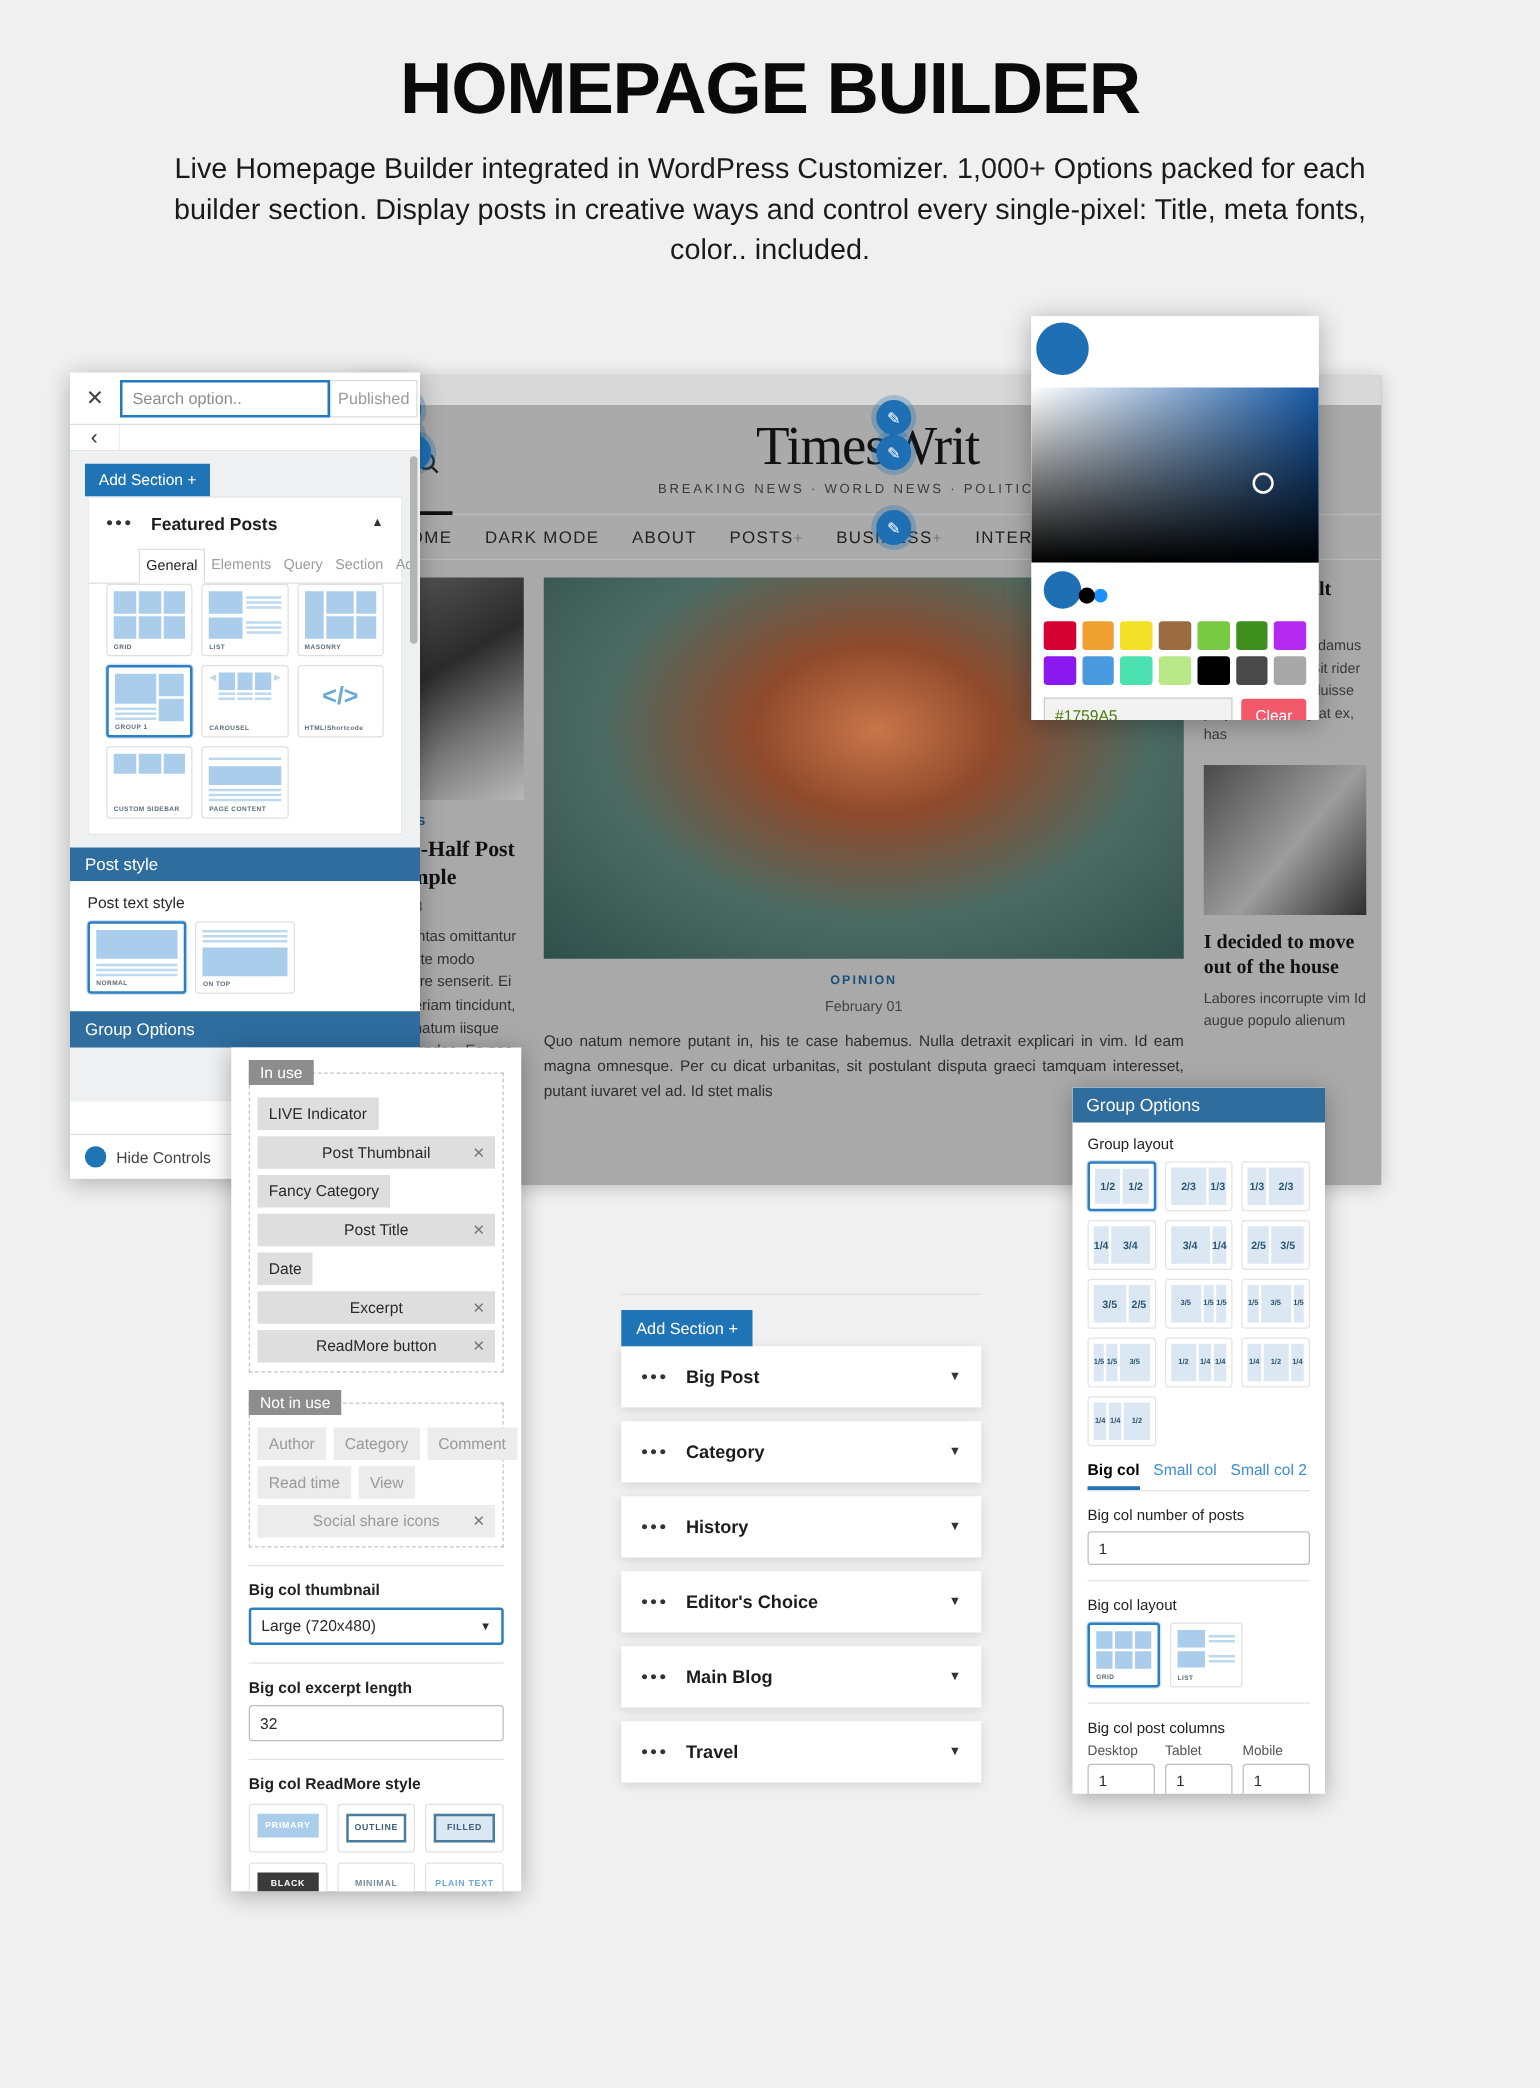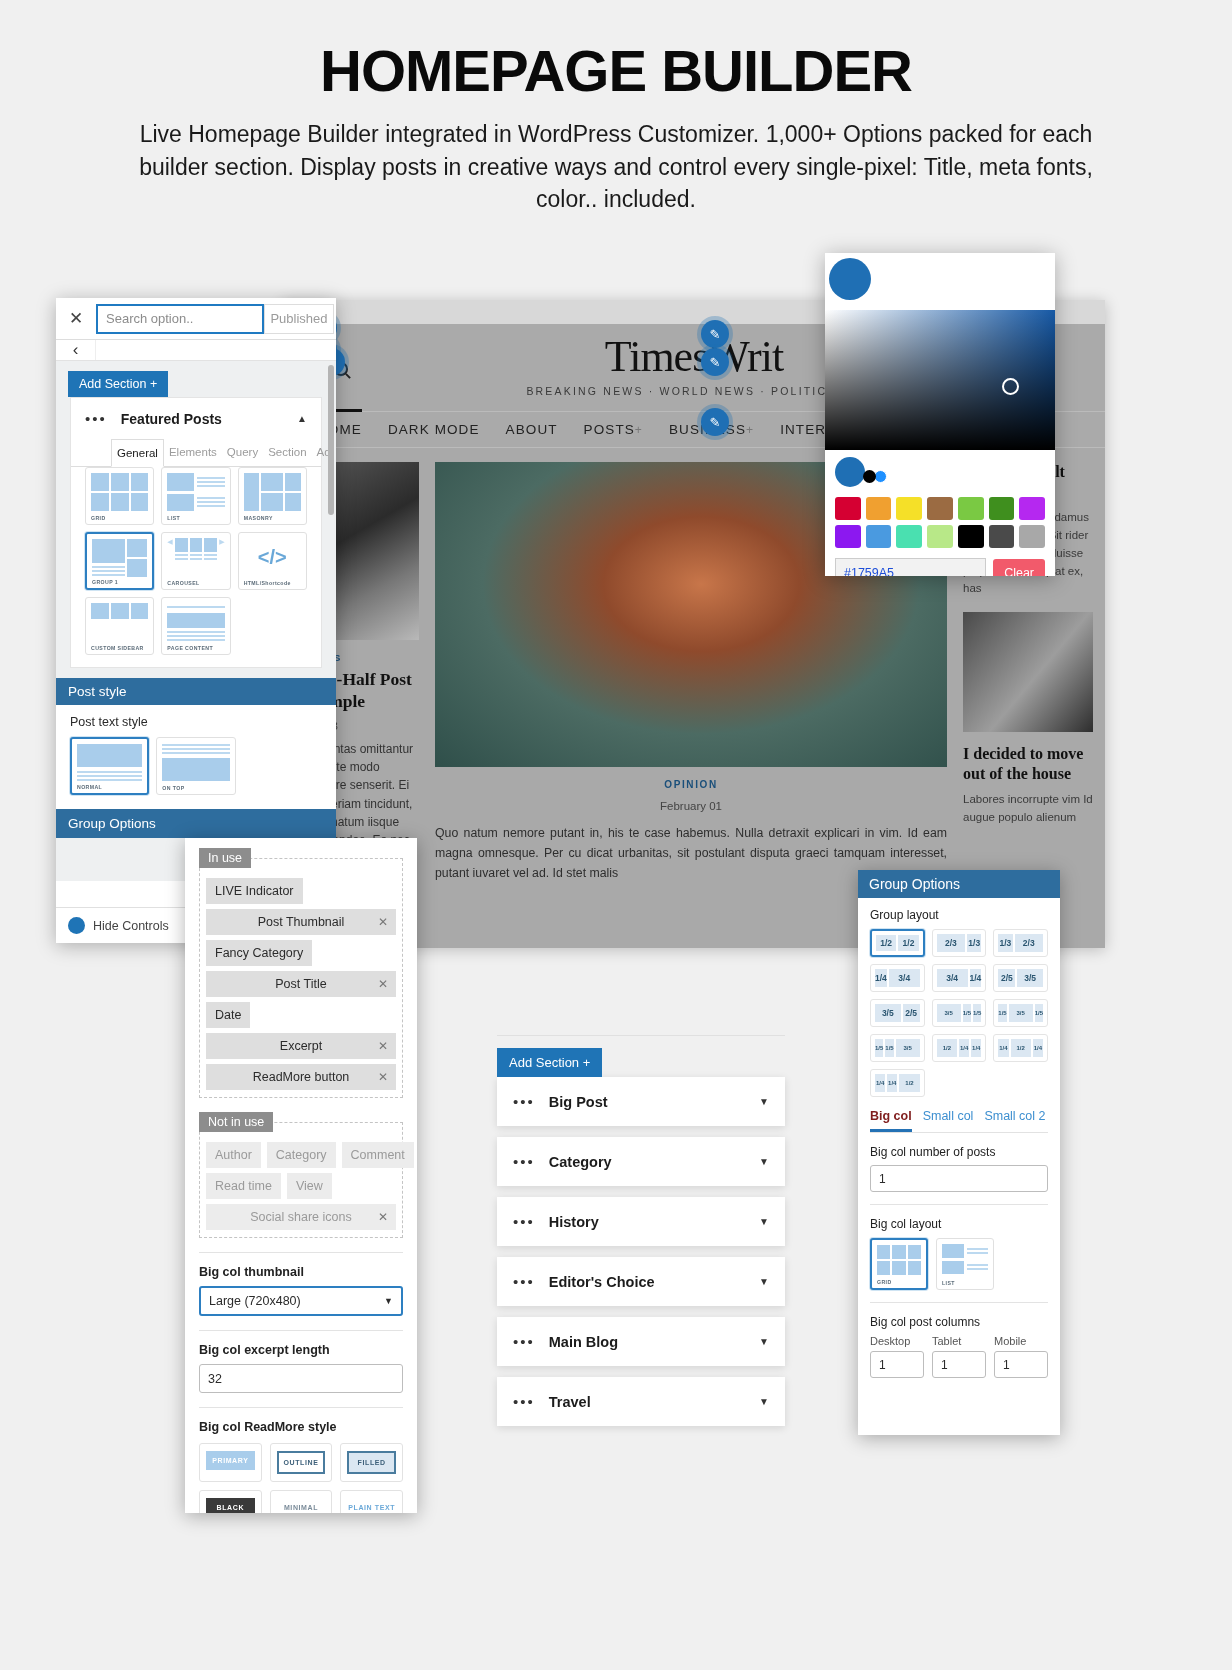--- a/index.html
+++ b/index.html
@@ -170,27 +170,27 @@
   .sdiv { border-top:1px solid #e0e0e0; width:288px; margin-bottom:12px; }
 
   
   .gop {
     position:absolute; left:858px; top:870px; width:202px; height:565px;
     background:#fff; box-shadow:0 3px 18px rgba(0,0,0,.3); z-index:9; overflow:hidden;
   }
   .gop-hd { background:#2e6d9e; color:#fff; font-size:14px; padding:6px 11px; }
   .gop-body { padding:10px 12px; }
   .gl-grid { display:grid; grid-template-columns:repeat(3,1fr); gap:7px; margin-top:7px; }
-  .gl { border:1px solid #e4e4e4; border-radius:3px; padding:4px; height:28px; display:flex; gap:2px; }
+  .gl { border:1px solid #e4e4e4; border-radius:3px; padding:4px; height:40px; display:flex; gap:2px; }
   .gl.on { border:2px solid #2d7fc1; box-shadow:0 0 0 1px #cfe4f3; }
   .gl .c { background:#dbe7f2; display:flex; align-items:center; justify-content:center; font-size:8.5px; font-weight:bold; color:#2a5570; }
   .gl .c.sm { font-size:6px; }
   .gtabs { display:flex; gap:11px; border-bottom:1px solid #e2e2e2; margin-top:12px; }
   .gtabs .gt { font-size:12.5px; color:#3d8fd0; padding-bottom:6px; }
-  .gtabs .gt.on { color:#7f1d1d; font-weight:bold; border-bottom:3px solid #2472b5; }
+  .gtabs .gt.on { color:#000000; font-weight:bold; border-bottom:3px solid #2472b5; }
   .g-lbl { font-size:12px; color:#222; margin:12px 0 6px; }
   .g-in { border:1px solid #bdbdbd; border-radius:3px; height:27px; display:flex; align-items:center; padding:0 8px; font-size:12px; color:#2b2b2b; }
   .g-lay { display:flex; gap:8px; margin-top:7px; }
   .g-lay .opt { width:58px; height:52px; }
   .cols { display:flex; gap:8px; margin-top:4px; }
   .cols .cc { flex:1; }
   .cols .cl { font-size:11px; color:#555; margin-bottom:4px; }
 
   
   .cp {
@@ -211,21 +211,21 @@
   .cp-hue { height:9px; border-radius:5px; position:relative;
     background:linear-gradient(to right,#f00,#ff0,#0f0,#0ff,#00f,#f0f,#f00); }
   .cp-hue .h { position:absolute; width:13px; height:13px; border-radius:50%; background:#1e90ff; border:1px solid #fff; top:-2px; left:67%; }
   .cp-alpha { height:9px; border-radius:5px; margin-top:7px; position:relative;
     background:linear-gradient(to right, rgba(255,255,255,0), #000),
     repeating-conic-gradient(#ccc 0 25%, #fff 0 50%) 0 0/6px 6px; }
   .cp-alpha .h { position:absolute; width:13px; height:13px; border-radius:50%; background:#000; right:-2px; top:-2px; }
   .cp-sw { display:grid; grid-template-columns:repeat(7,1fr); gap:5px; padding:8px 10px 4px; }
   .cp-sw i { display:block; height:23px; border-radius:3px; }
   .cp-bot { display:flex; gap:7px; padding:6px 10px 10px; align-items:center; }
-  .cp-hex { flex:1; border:1px solid #ccc; background:#f2f2f2; height:29px; display:flex; align-items:center; padding:0 8px; font-size:12.5px; color:#1d4ed8; }
+  .cp-hex { flex:1; border:1px solid #ccc; background:#f2f2f2; height:29px; display:flex; align-items:center; padding:0 8px; font-size:12.5px; color:#4d7c0f; }
   .cp-clear { background:#f25a6b; color:#fff; font-size:12.5px; padding:7px 11px; border-radius:3px; }
 </style>
 </head>
 <body>
 
 <div class="hdr">
   <h1 class="hdr-title">HOMEPAGE BUILDER</h1>
   <p class="hdr-sub">Live Homepage Builder integrated in WordPress Customizer. 1,000+ Options packed for each builder section. Display posts in creative ways and control every single-pixel: Title, meta fonts, color.. included.</p>
 </div>
 

